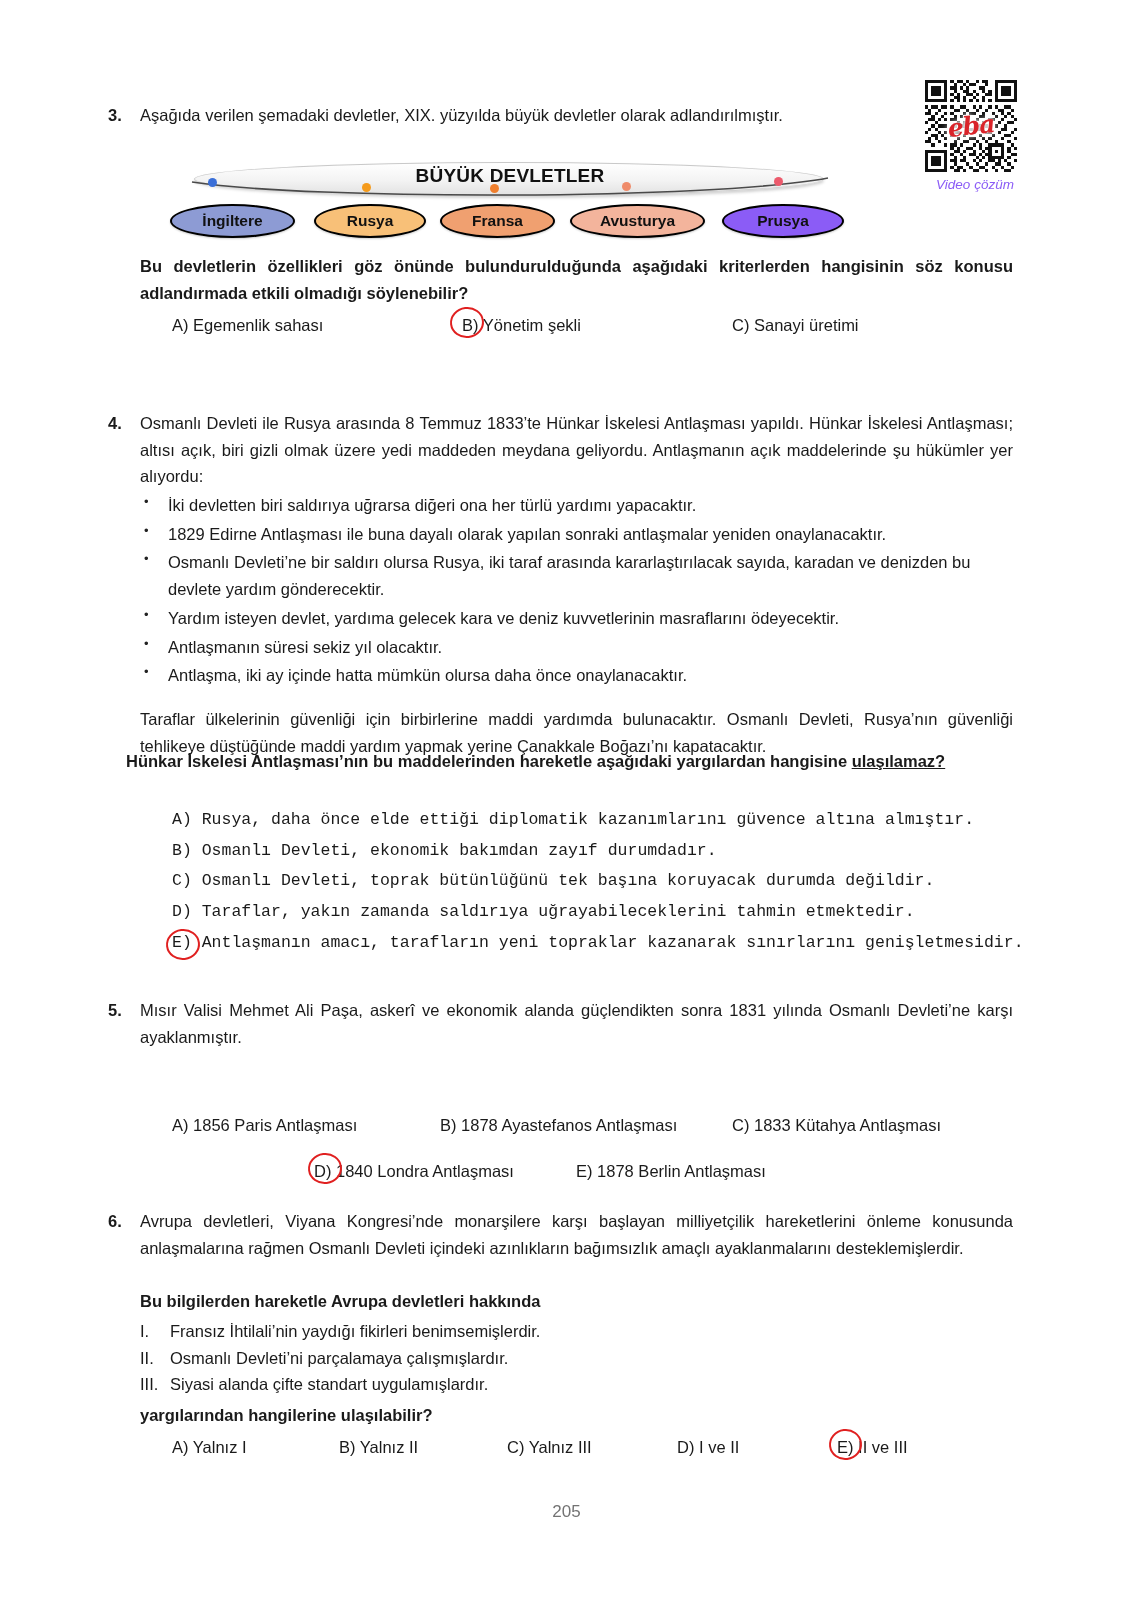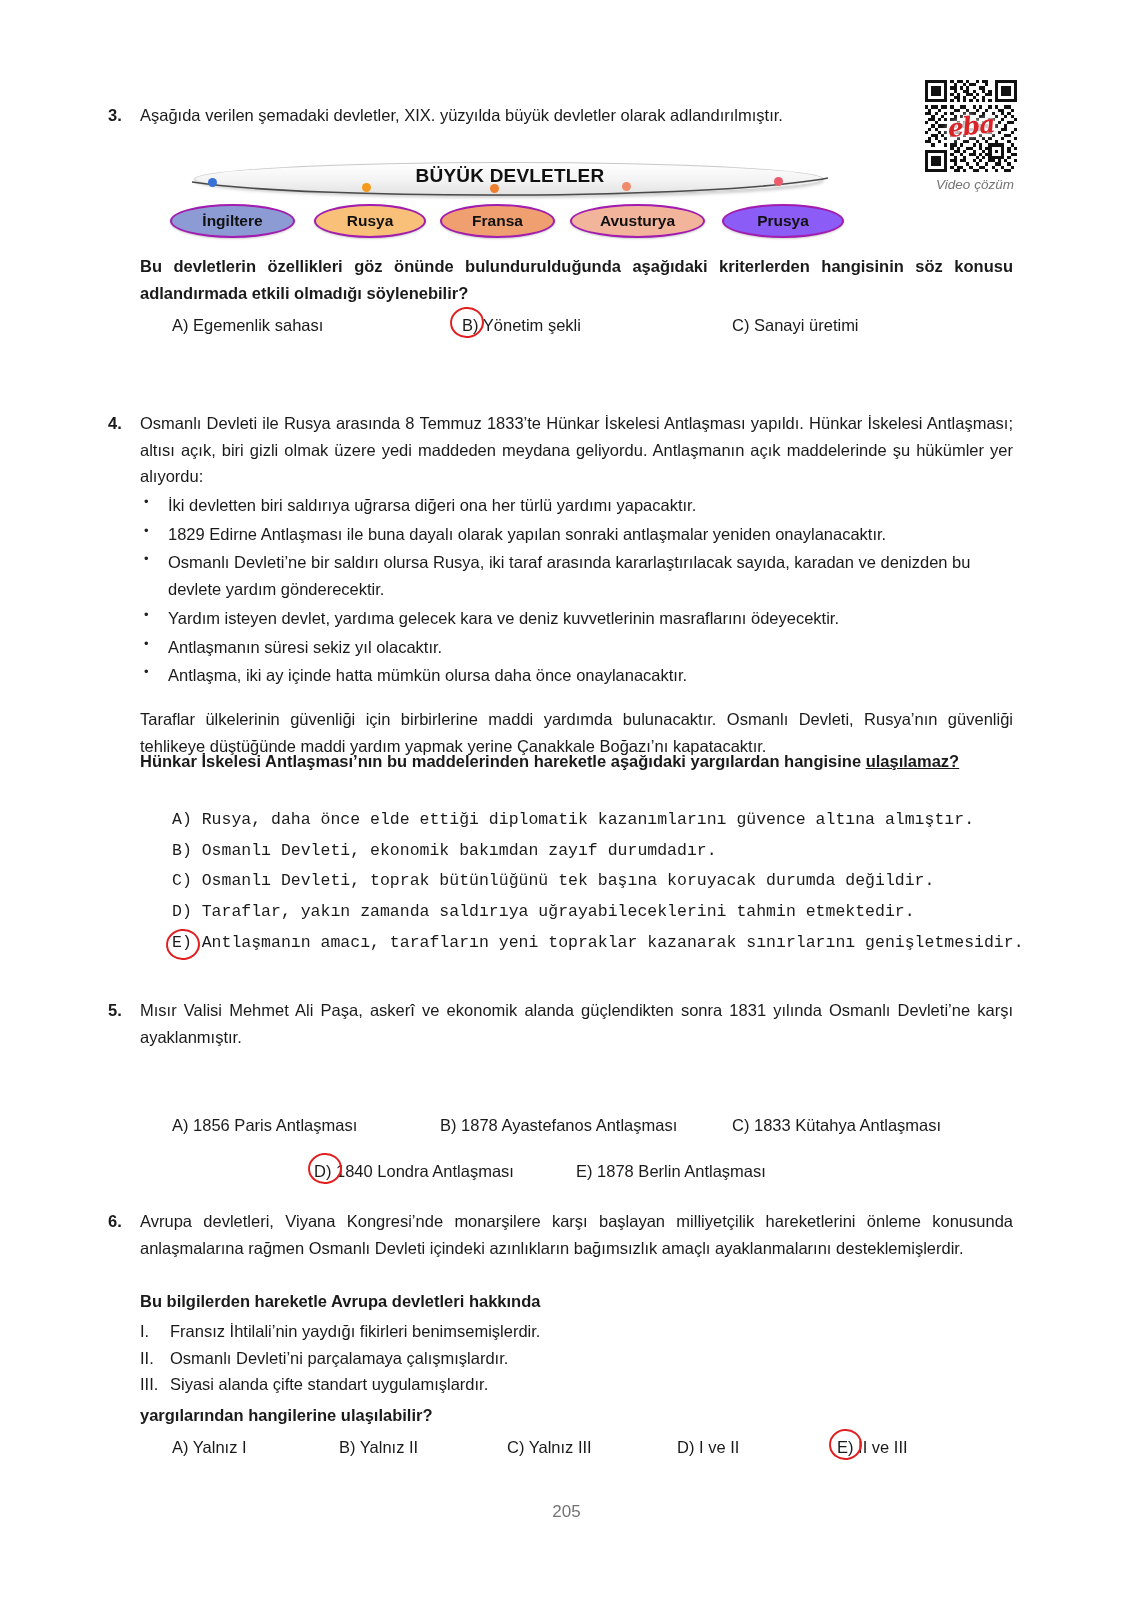--- a/index.html
+++ b/index.html
@@ -176,21 +176,21 @@
     position: absolute;
     left: 0;
     top: 44px;
     width: 680px;
     height: 36px;
   }
   .ell {
     position: absolute;
     height: 34px;
     border-radius: 50%;
-    border: 2px solid #a21caf;
+    border: 2px solid #000000;
     display: flex;
     align-items: center;
     justify-content: center;
     font-weight: bold;
     font-size: 15.5px;
     color: #111;
     box-shadow: 0 1px 2px rgba(0,0,0,.2);
   }
 
   
@@ -218,21 +218,21 @@
     font-weight: bold;
     font-size: 25px;
     color: #d9242a;
     text-shadow: 0 0 3px #fff, 0 0 6px #fff, 0 0 9px #fff;
     letter-spacing: -1px;
   }
   .video-cozum {
     margin-top: 5px;
     font-style: italic;
     font-size: 13.5px;
-    color: #737373;
+    color: #8b5cf6;
     white-space: nowrap;
   }
 
   .page-num {
     position: absolute;
     left: 0;
     right: 0;
     top: 1502px;
     text-align: center;
     font-size: 17px;
@@ -538,21 +538,21 @@
     <li>İki devletten biri saldırıya uğrarsa diğeri ona her türlü yardımı yapacaktır.</li>
     <li>1829 Edirne Antlaşması ile buna dayalı olarak yapılan sonraki antlaşmalar yeniden onaylanacaktır.</li>
     <li>Osmanlı Devleti’ne bir saldırı olursa Rusya, iki taraf arasında kararlaştırılacak sayıda, karadan ve denizden bu devlete yardım gönderecektir.</li>
     <li>Yardım isteyen devlet, yardıma gelecek kara ve deniz kuvvetlerinin masraflarını ödeyecektir.</li>
     <li>Antlaşmanın süresi sekiz yıl olacaktır.</li>
     <li>Antlaşma, iki ay içinde hatta mümkün olursa daha önce onaylanacaktır.</li>
   </ul>
 
   <div class="para" style="position:absolute;left:108px;top:706px;">Taraflar ülkelerinin güvenliği için birbirlerine maddi yardımda bulunacaktır. Osmanlı Devleti, Rusya’nın güvenliği tehlikeye düştüğünde maddi yardım yapmak yerine Çanakkale Boğazı’nı kapatacaktır.</div>
 
-  <div class="stem" style="position:absolute;left:108px;top:748px;"><span>Hünkar İskelesi Antlaşması’nın bu maddelerinden hareketle aşağıdaki yargılardan hangisine </span><span class="underline">ulaşılamaz?</span></div>
+  <div class="stem" style="position:absolute;left:94px;top:748px;"><span>Hünkar İskelesi Antlaşması’nın bu maddelerinden hareketle aşağıdaki yargılardan hangisine </span><span class="underline">ulaşılamaz?</span></div>
 
   <div class="opts opts-stack" style="position:absolute;left:140px;top:807px;width:880px;font-family:Liberation Mono, monospace;">
     <span class="opt">A) Rusya, daha önce elde ettiği diplomatik kazanımlarını güvence altına almıştır.</span>
     <span class="opt">B) Osmanlı Devleti, ekonomik bakımdan zayıf durumdadır.</span>
     <span class="opt">C) Osmanlı Devleti, toprak bütünlüğünü tek başına koruyacak durumda değildir.</span>
     <span class="opt">D) Taraflar, yakın zamanda saldırıya uğrayabileceklerini tahmin etmektedir.</span>
     <span class="opt">E) Antlaşmanın amacı, tarafların yeni topraklar kazanarak sınırlarını genişletmesidir.</span>
     <span class="circle-mark" style="left:-6px;top:122px;width:34px;height:31px;"></span>
   </div>
 

